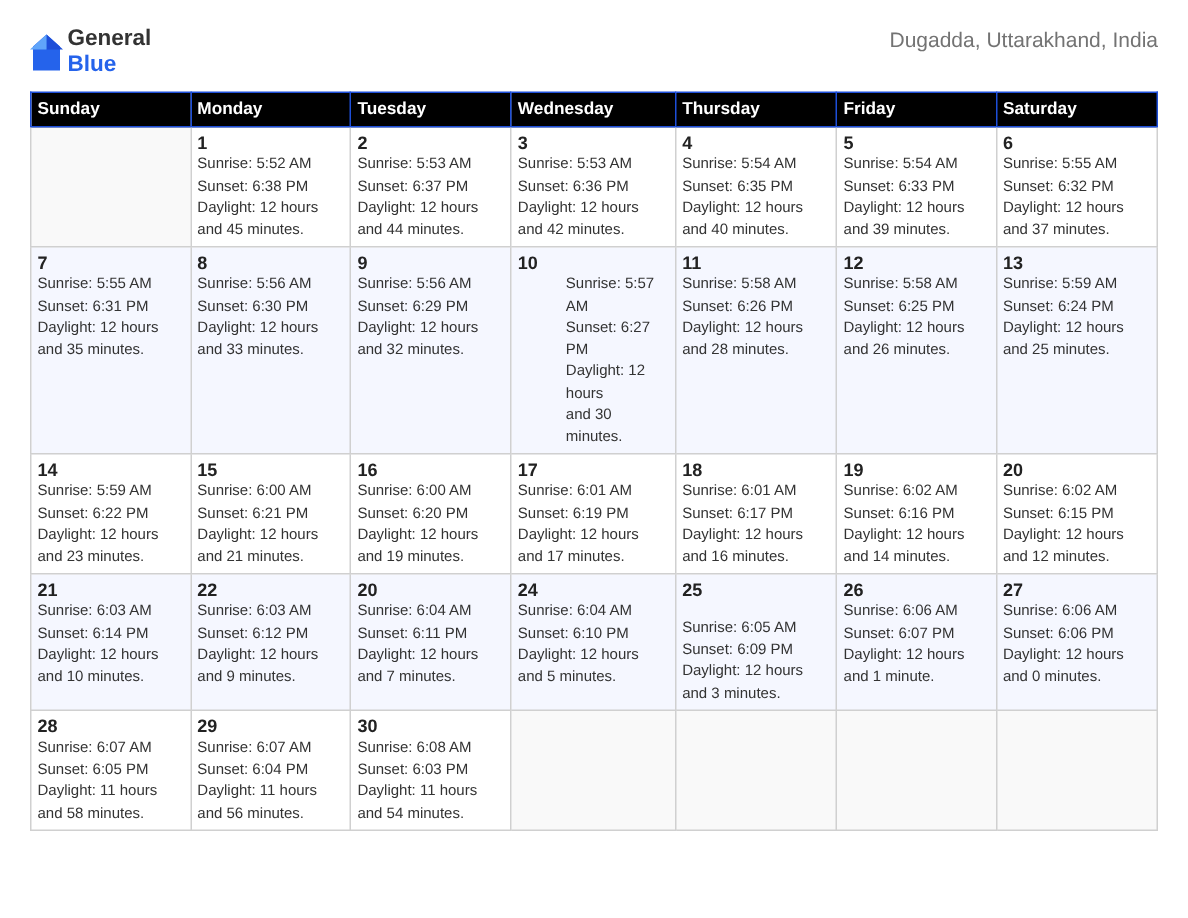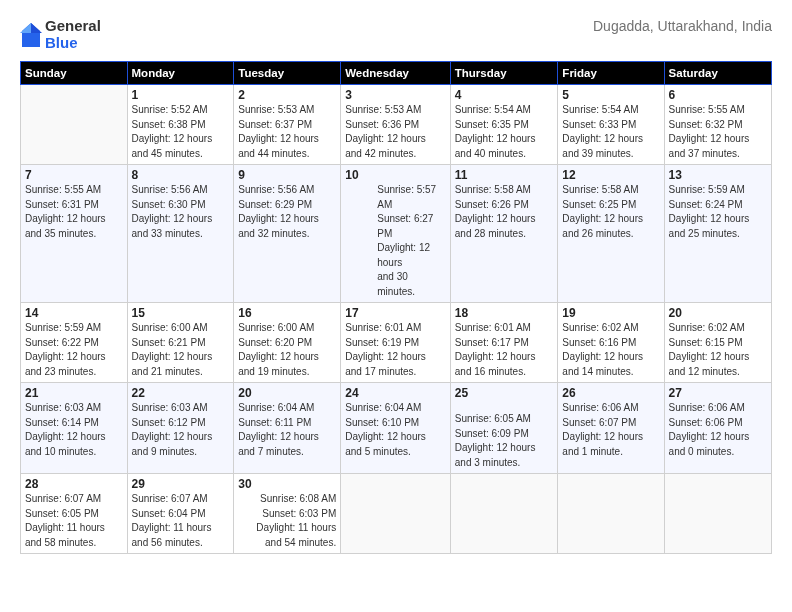--- a/index.html
+++ b/index.html
@@ -344,21 +344,21 @@
           </td>
           <td>
             <div class="day-num">29</div>
             <div class="day-info" style="white-space: pre-line;">Sunrise: 6:07 AM
 Sunset: 6:04 PM
 Daylight: 11 hours
 and 56 minutes.</div>
           </td>
           <td>
             <div class="day-num">30</div>
-            <div class="day-info" style="white-space: pre-line; text-align: right;">Sunrise: 6:08 AM
+            <div class="day-info" style="white-space: pre-line;">Sunrise: 6:08 AM
 Sunset: 6:03 PM
 Daylight: 11 hours
 and 54 minutes.</div>
           </td>
           <td class="empty-cell"></td>
           <td class="empty-cell"></td>
           <td class="empty-cell"></td>
           <td class="empty-cell"></td>
         </tr>
       </tbody>

